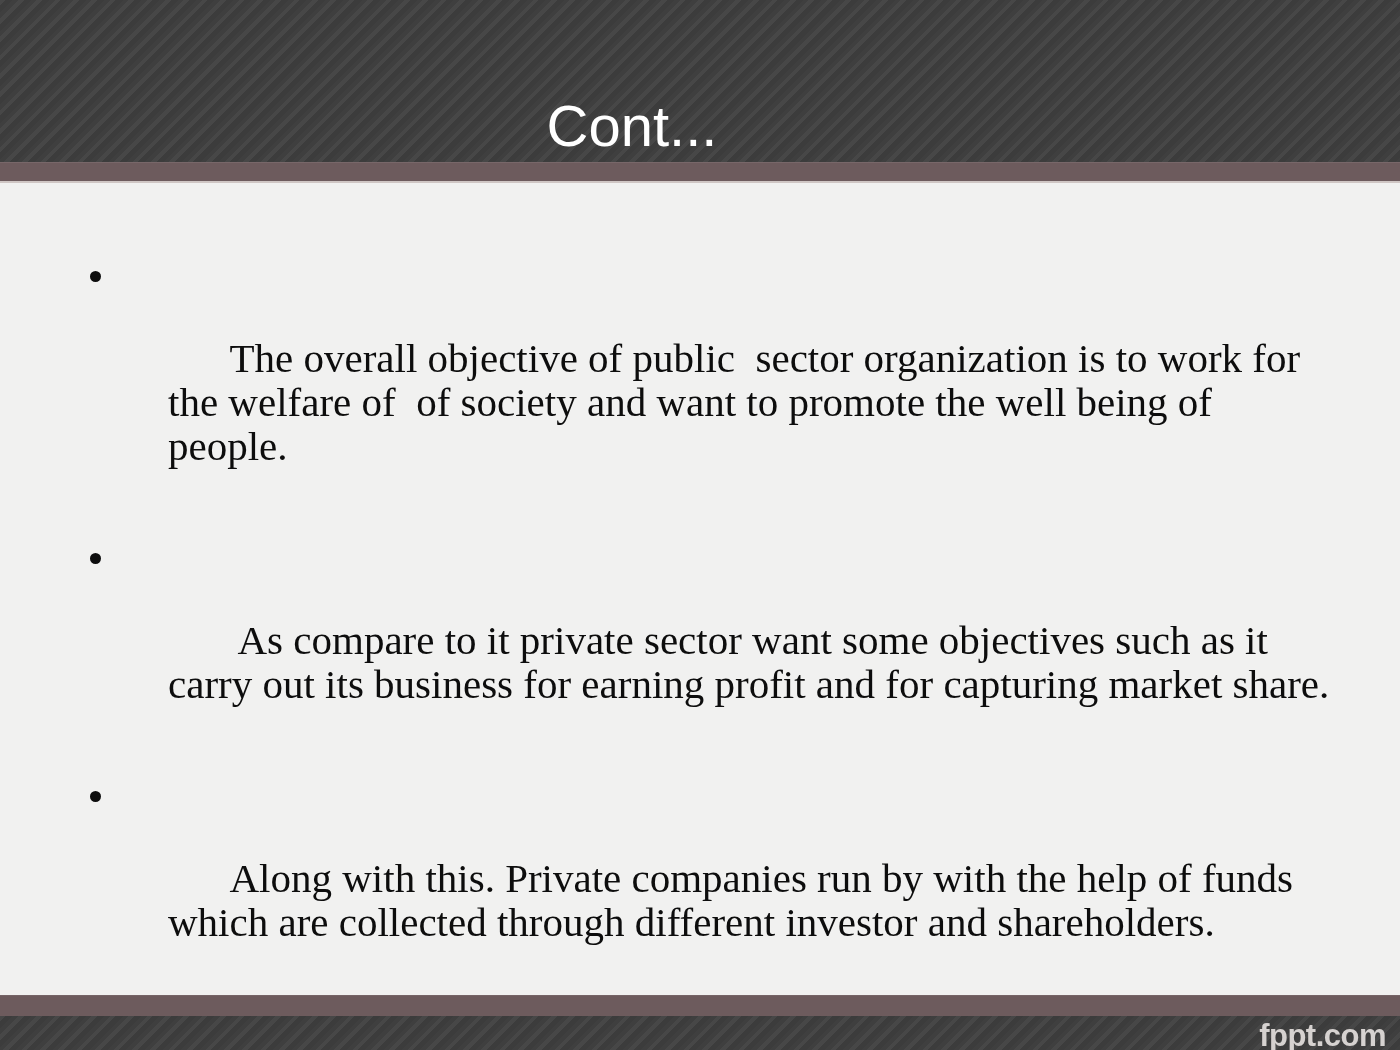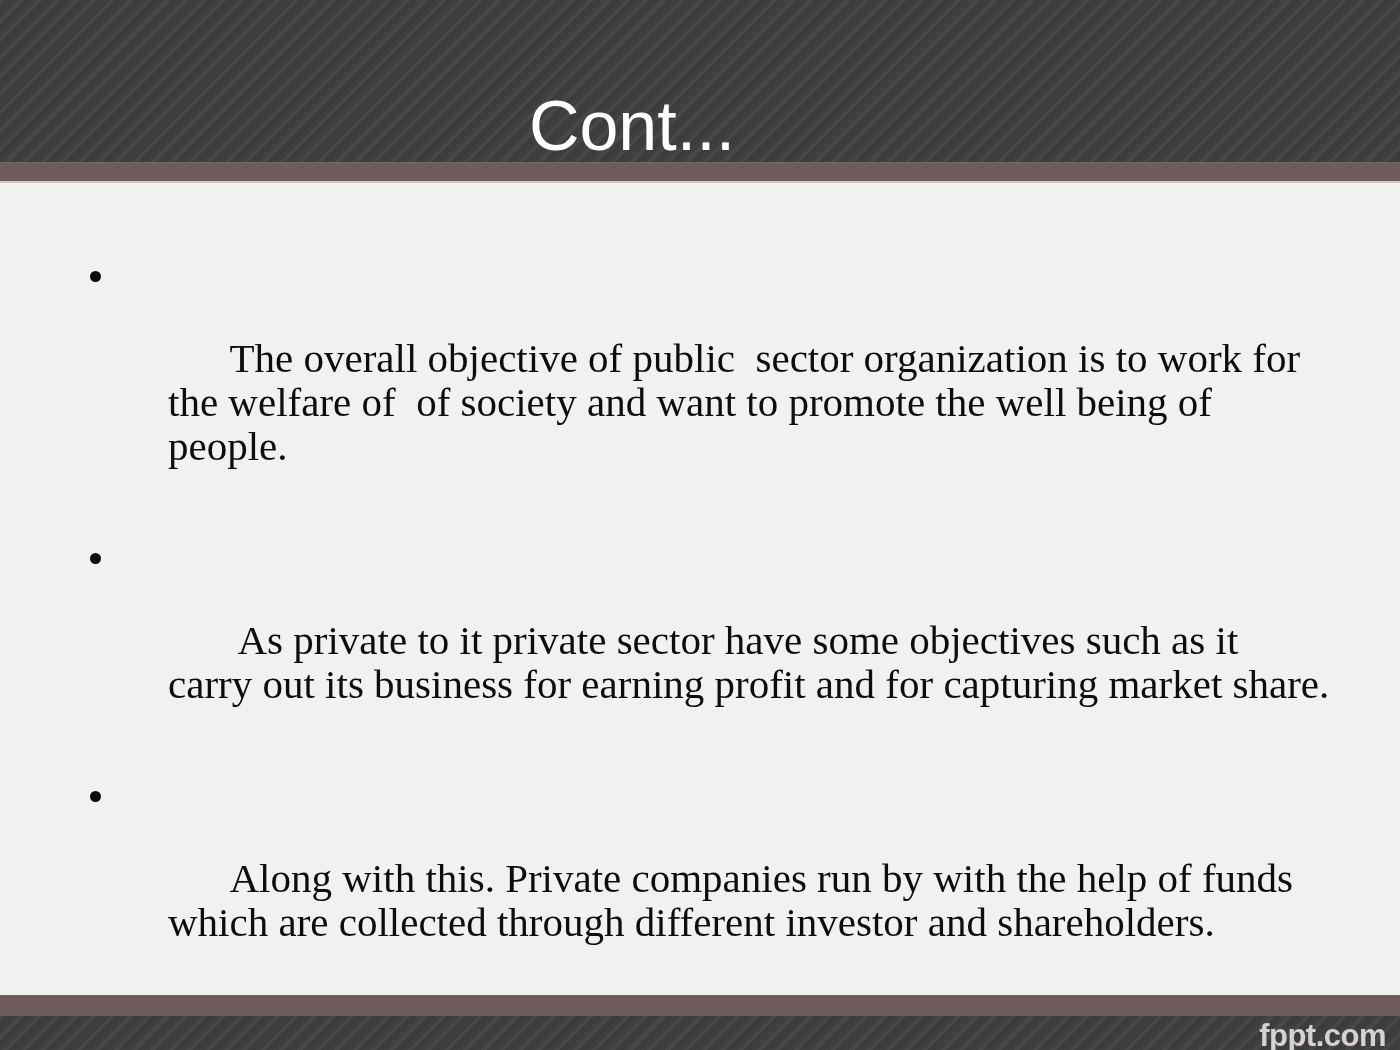--- a/index.html
+++ b/index.html
@@ -79,21 +79,21 @@
   }
 
   
   .slide-title {
     position: absolute;
     left: 0;
     top: 78px;
     width: 1264px;
     text-align: center;
     font-family: "Liberation Sans", sans-serif;
-    font-size: 70px;
+    font-size: 58px;
     line-height: 96px;
     color: #ffffff;
     letter-spacing: 0px;
     z-index: 5;
     white-space: pre;
   }
 
   
   .content {
     position: absolute;
@@ -154,21 +154,21 @@
 
   <div class="content">
 
     <div class="bullet-item">
       <span class="bullet-marker"></span>
       <span>The overall objective of public  sector organization is to work for the welfare of  of society and want to promote the well being of people.</span>
     </div>
 
     <div class="bullet-item">
       <span class="bullet-marker"></span>
-      <span> As private to it private sector have some objectives such as it carry out its business for earning profit and for capturing market share.</span>
+      <span> As compare to it private sector want some objectives such as it carry out its business for earning profit and for capturing market share.</span>
     </div>
 
     <div class="bullet-item">
       <span class="bullet-marker"></span>
       <span>Along with this. Private companies run by with the help of funds which are collected through different investor and shareholders.</span>
     </div>
 
   </div>
 
   <div class="footer-bar"></div>

